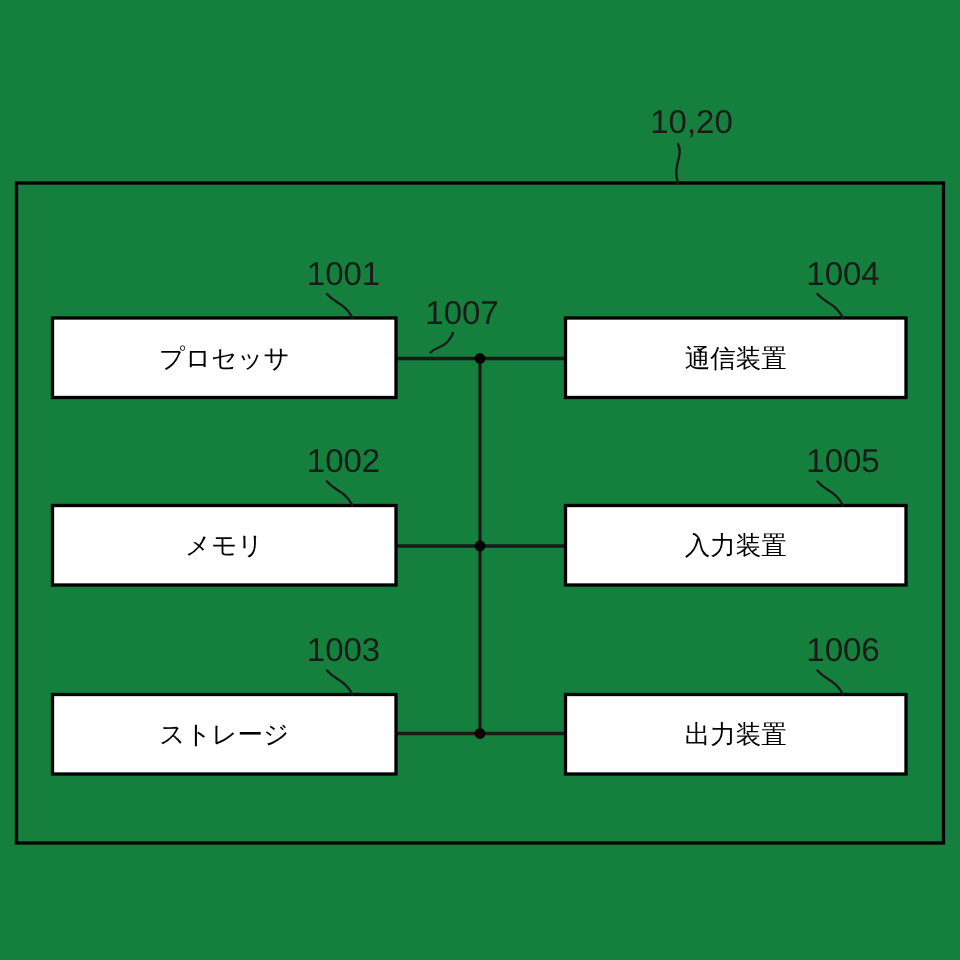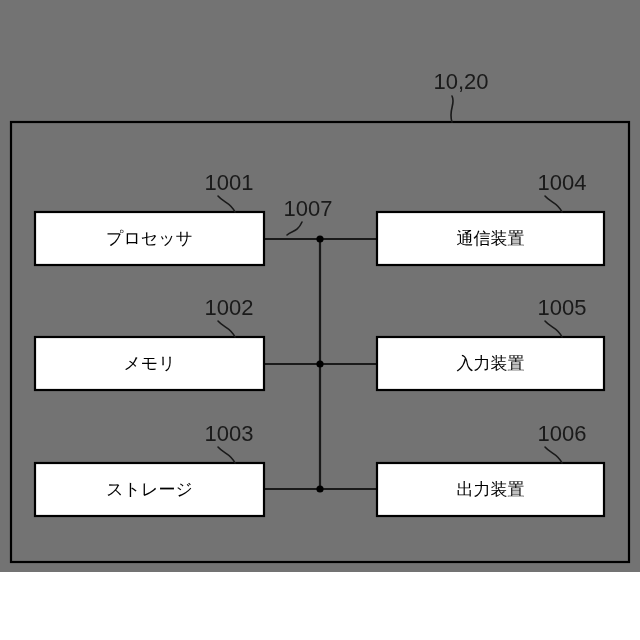--- a/index.html
+++ b/index.html
@@ -3,22 +3,22 @@
 <meta charset="utf-8">
 <style>
   html, body {
     margin: 0;
     padding: 0;
     background: #ffffff;
   }
   #figure-root {
     position: relative;
     width: 640px;
-    height: 572px;
-    background: #737373;
+    height: 640px;
+    background: #15803d;
     font-family: "Liberation Sans", "DejaVu Sans", sans-serif;
     overflow: hidden;
   }
   #figure-svg {
     position: absolute;
     left: 0;
     top: 0;
     width: 640px;
     height: 640px;
     display: block;

